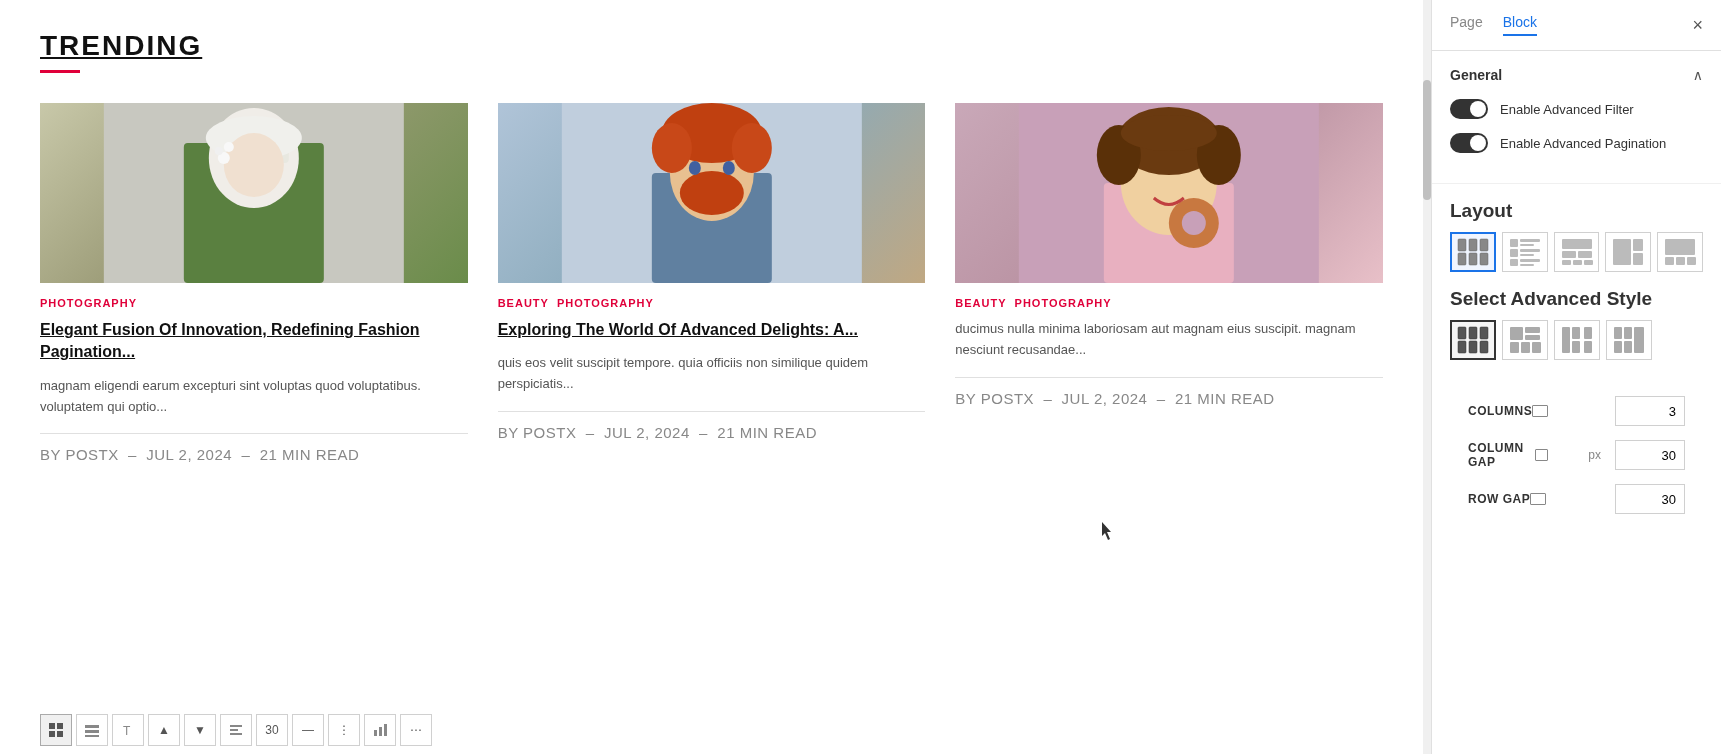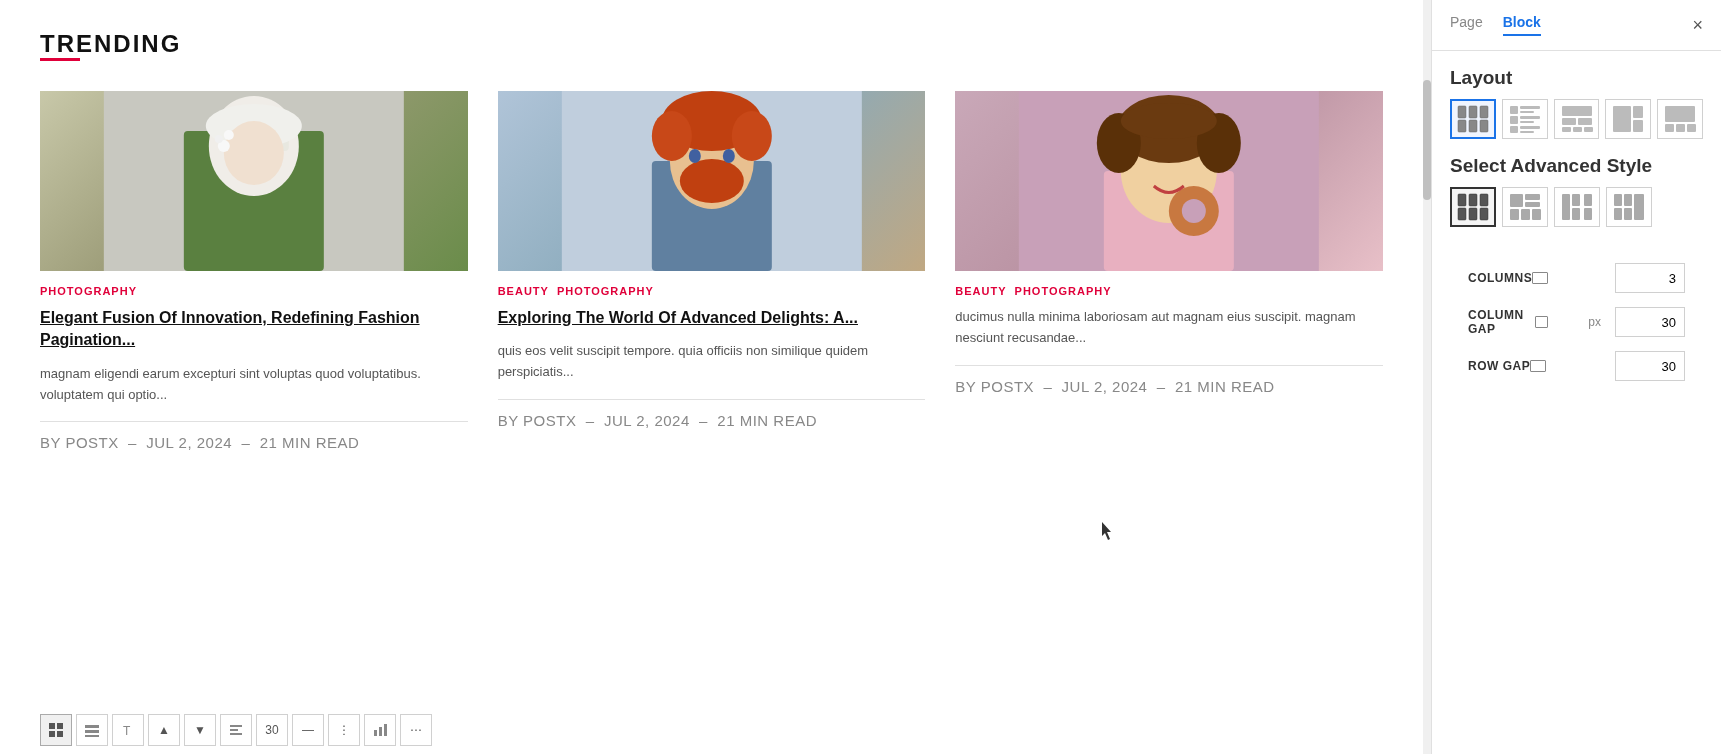--- a/index.html
+++ b/index.html
@@ -14,24 +14,26 @@
 
     
     .main-content {
       flex: 1;
       padding: 30px 40px;
       overflow: hidden;
       position: relative;
     }
 
     .trending-title {
-      font-size: 24px;
+      font-size: 28px;
       font-weight: 900;
       letter-spacing: 2px;
       color: #111;
+      margin-bottom: 8px;
+      text-decoration: underline;
     }
 
     .trending-underline {
       width: 40px;
       height: 3px;
       background: #e0003a;
       margin-bottom: 30px;
     }
 
     .posts-grid {
@@ -196,21 +198,21 @@
       font-size: 14px;
       color: #888;
       cursor: pointer;
       padding-bottom: 4px;
       text-align: center;
     }
 
     .panel-tab.active {
       color: #1a73e8;
       border-bottom: 2px solid #1a73e8;
-      font-weight: 700;
+      font-weight: 400;
     }
 
     .panel-close {
       font-size: 18px;
       cursor: pointer;
       color: #555;
       background: none;
       border: none;
     }
 
@@ -569,20 +571,36 @@
 <div class="sidebar-panel">
 
   <div class="panel-header">
     <div class="panel-tabs">
       <div class="panel-tab">Page</div>
       <div class="panel-tab active">Block</div>
     </div>
     <button class="panel-close">×</button>
   </div>
 
+  <div class="panel-section">
+    <div class="section-header">
+      <span class="section-title">General</span>
+      <span class="chevron-icon">∧</span>
+    </div>
+
+    <div class="toggle-row">
+      <div class="toggle-switch on"></div>
+      <span class="toggle-label">Enable Advanced Filter</span>
+    </div>
+
+    <div class="toggle-row">
+      <div class="toggle-switch on"></div>
+      <span class="toggle-label">Enable Advanced Pagination</span>
+    </div>
+  </div>
 
   <div class="layout-section">
     <div class="layout-label">Layout</div>
     <div class="layout-options">
 
       <div class="layout-option selected">
         <svg class="layout-icon-svg" viewBox="0 0 32 28" xmlns="http://www.w3.org/2000/svg">
           <rect x="1" y="1" width="8" height="12" rx="1" fill="#888" stroke="#666" stroke-width="0.5"></rect>
           <rect x="12" y="1" width="8" height="12" rx="1" fill="#888" stroke="#666" stroke-width="0.5"></rect>
           <rect x="23" y="1" width="8" height="12" rx="1" fill="#888" stroke="#666" stroke-width="0.5"></rect>

